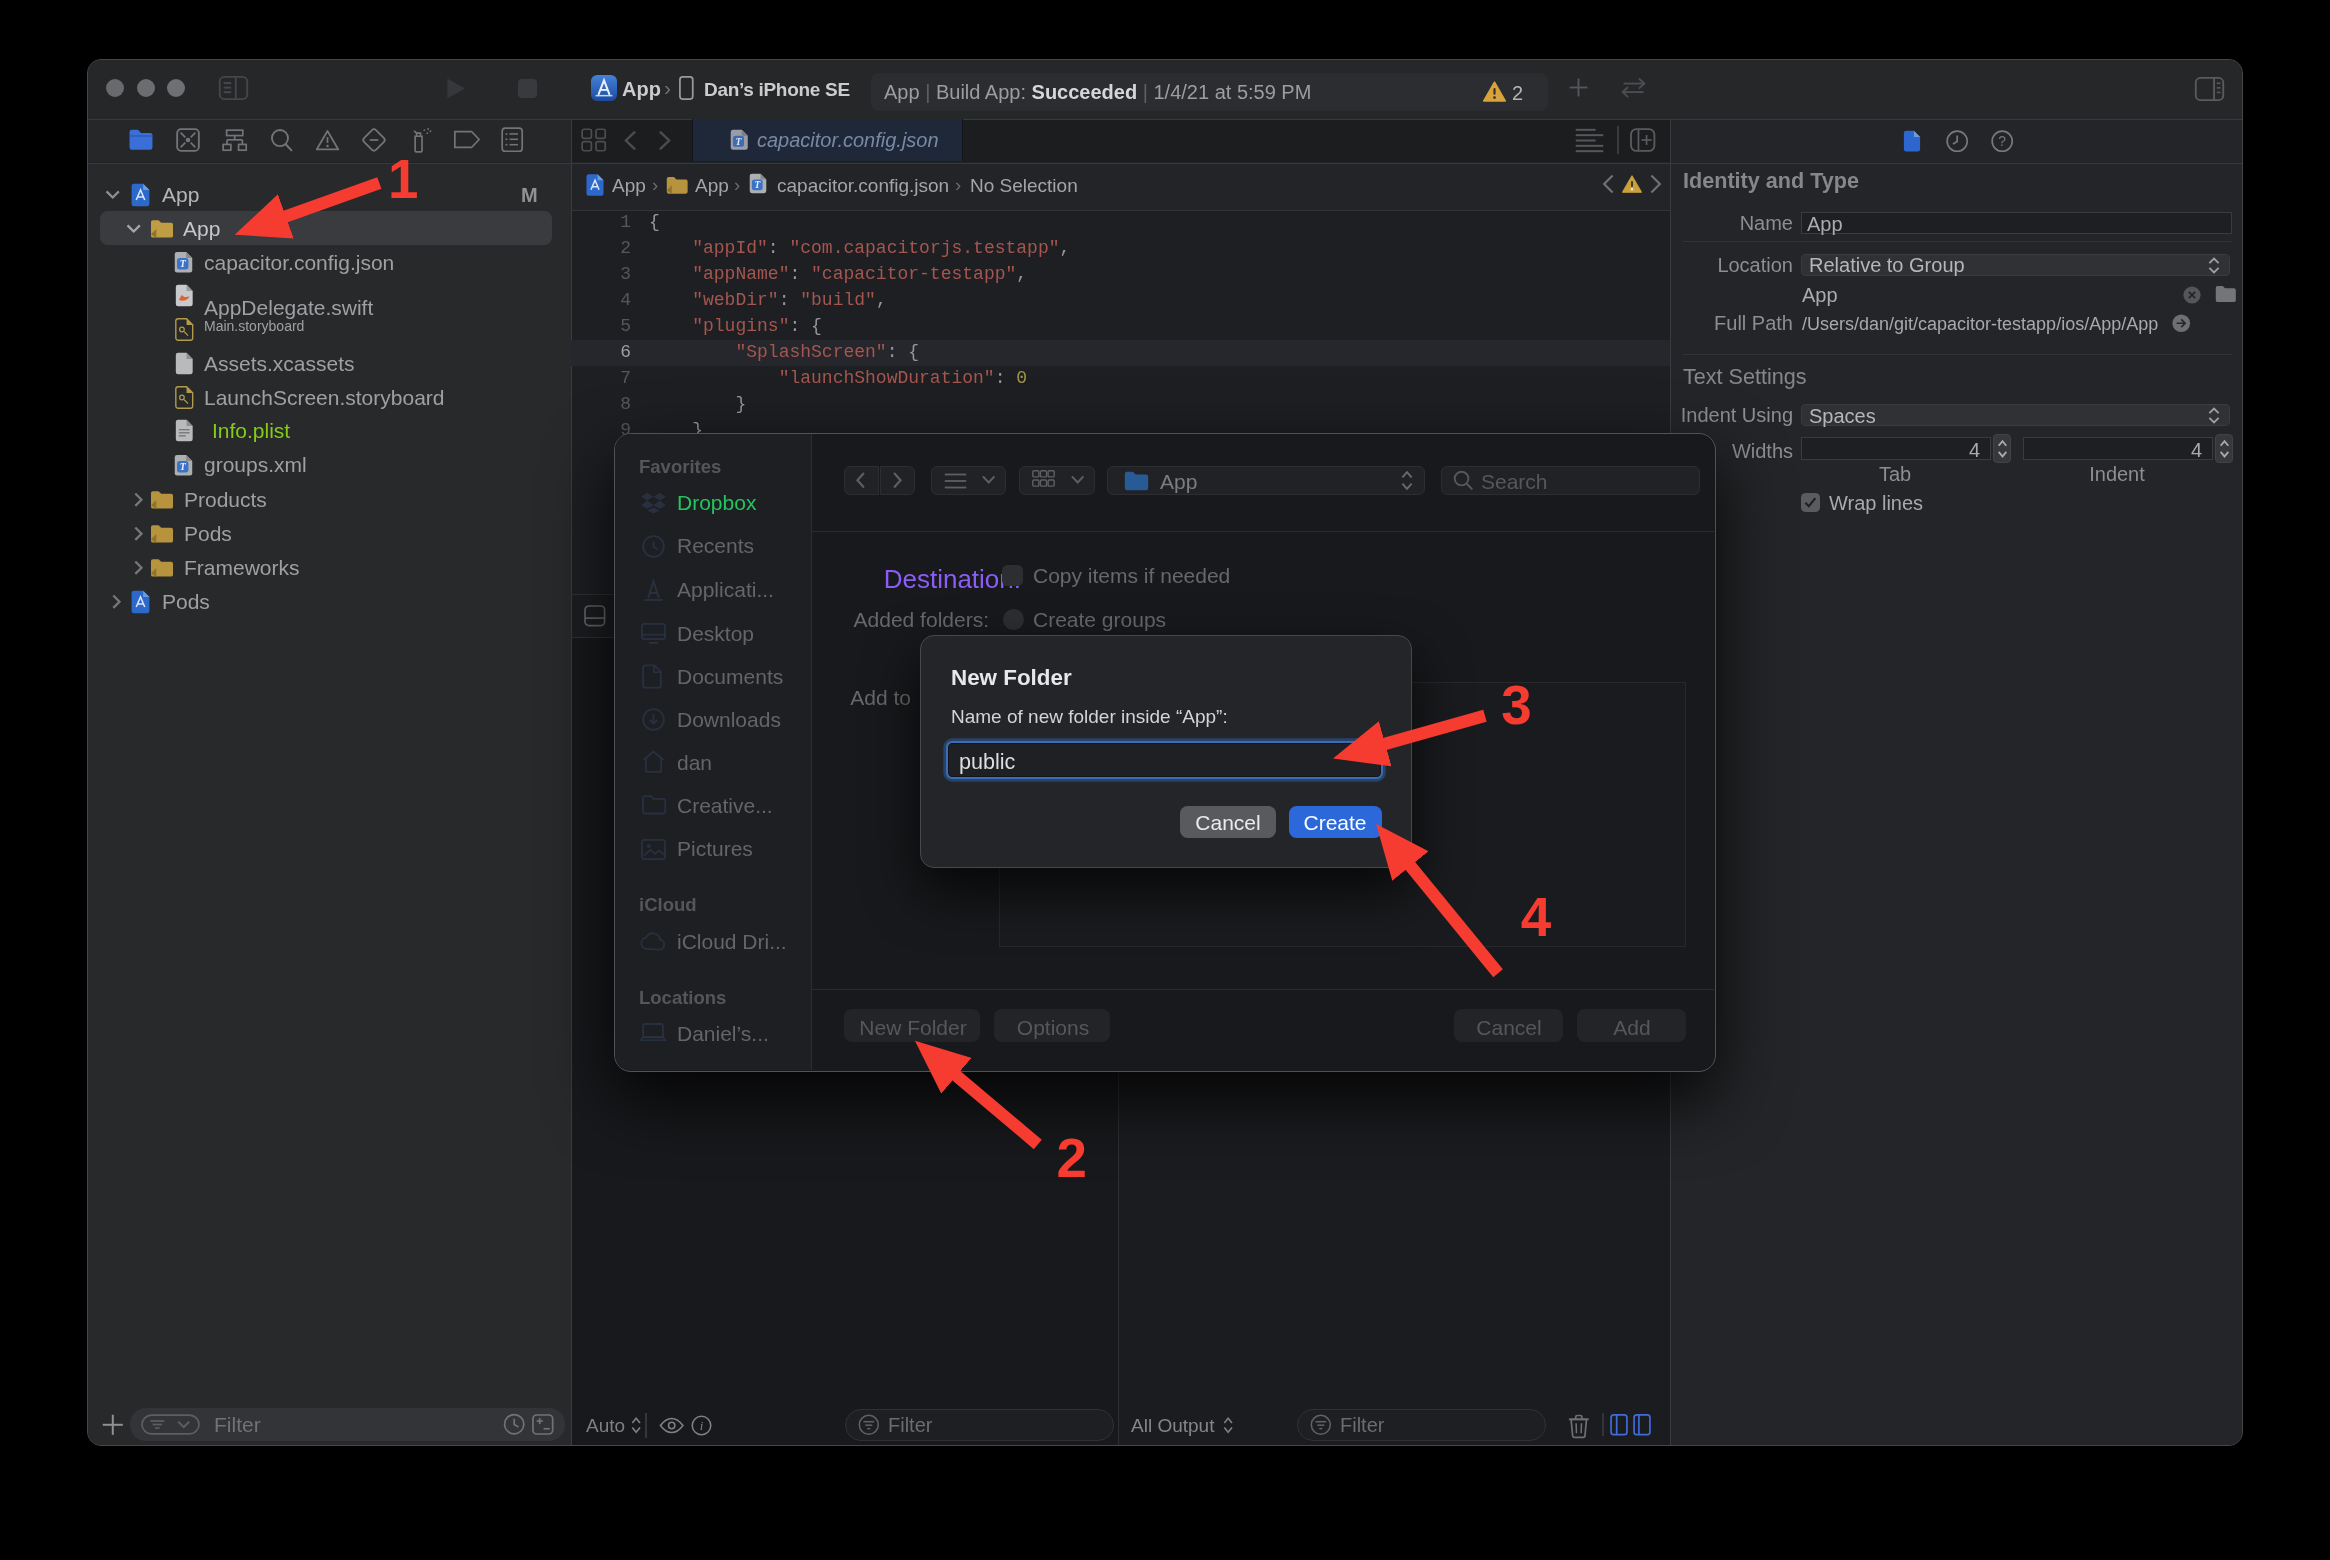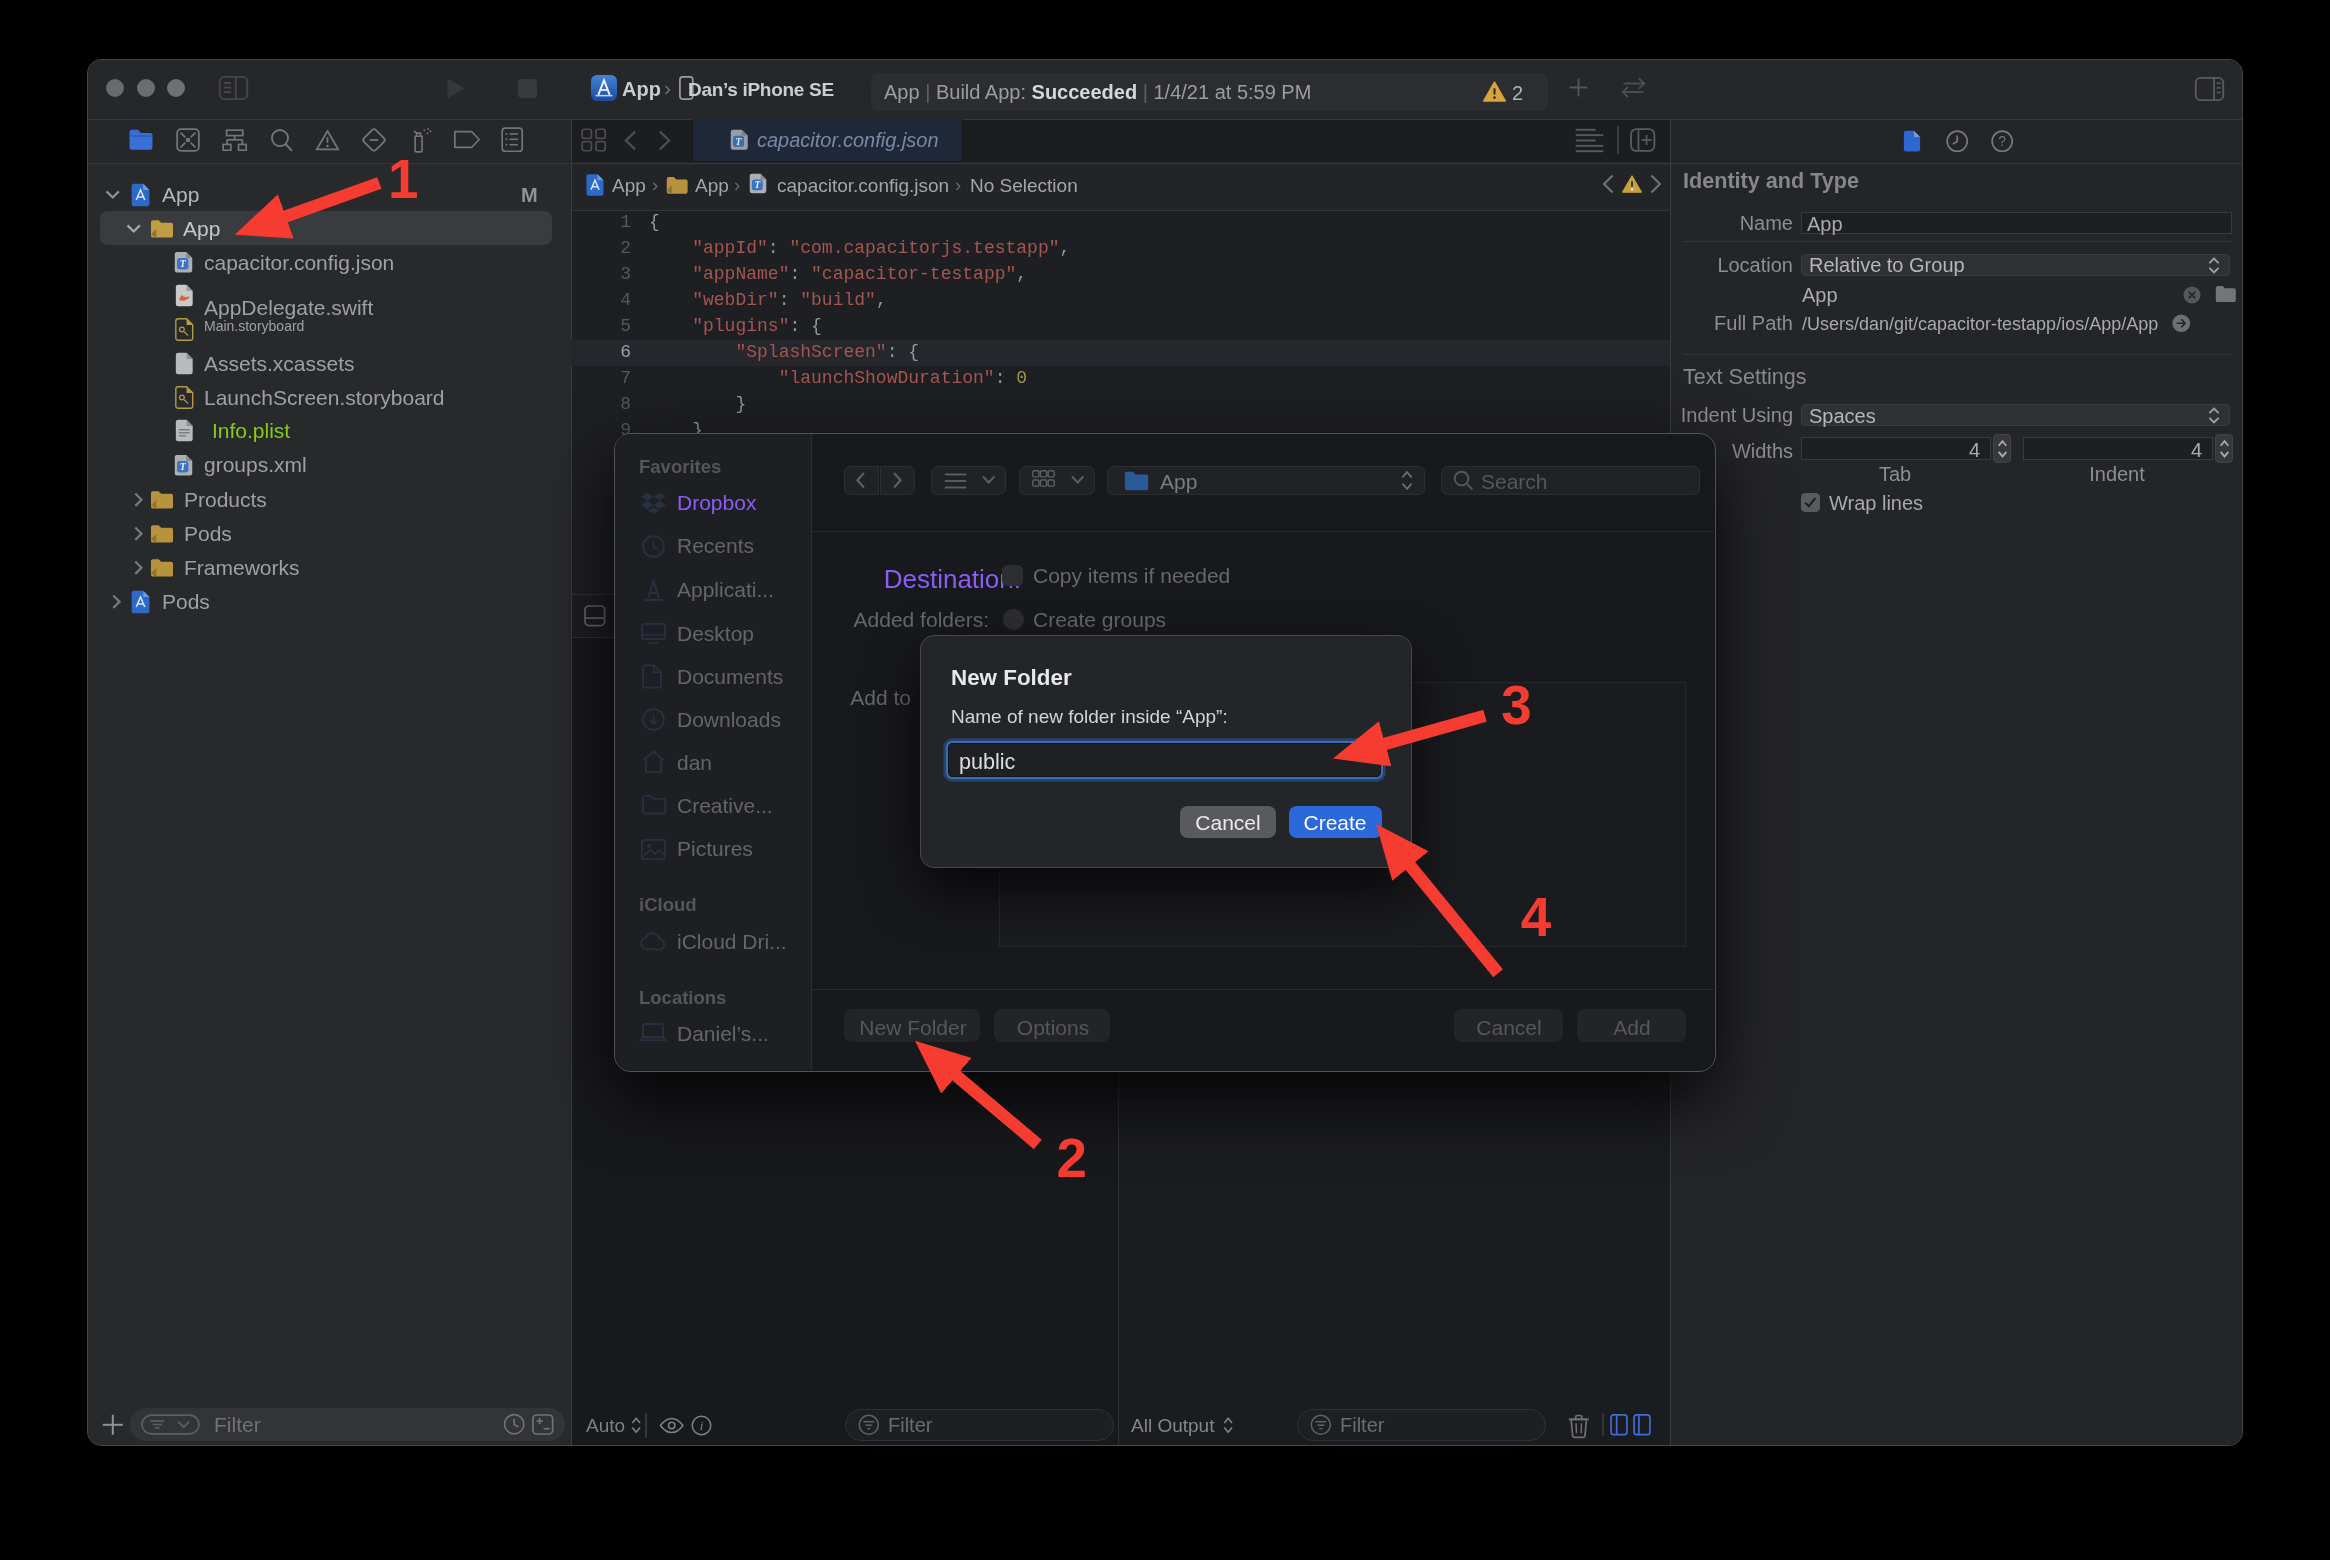--- a/index.html
+++ b/index.html
@@ -57,21 +57,21 @@
 <svg style="left:591px;top:75px;" width="26" height="26" viewBox="0 0 34 34">
  <path d="M10 25 L17 7 L24 25" fill="none" stroke="#e8f0fb" stroke-width="2.6" stroke-linecap="round"></path>
  <line x1="12.5" y1="19.5" x2="21.5" y2="19.5" stroke="#e8f0fb" stroke-width="2.4"></line>
  <line x1="6" y1="27" x2="28" y2="27" stroke="#bcd6f5" stroke-width="2"></line>
 </svg>
 <div class="txt" style="left:622px;top:78px;font-size:20px;font-weight:600;color:#cbccce;">App</div>
 <div class="txt" style="left:664px;top:76px;font-size:21px;color:#737477;">›</div>
 <svg style="left:679px;top:76px;" width="14.7" height="24" viewBox="0 0 19 31">
  <rect x="1.2" y="1.2" width="16.6" height="28.6" rx="3.5" fill="none" stroke="#9b9c9e" stroke-width="2.2"></rect>
 </svg>
-<div class="txt" style="left:688px;top:79px;font-size:19px;font-weight:600;color:#cbccce;letter-spacing:-0.3px;">Dan’s iPhone SE</div>
+<div class="txt" style="left:704px;top:79px;font-size:19px;font-weight:600;color:#cbccce;letter-spacing:-0.3px;">Dan’s iPhone SE</div>
 
 <div class="ab" style="left:871px;top:73px;width:677px;height:38px;border-radius:7.7px;background:#2c2d30;"></div>
 <div class="txt" style="left:884px;top:81px;font-size:20px;color:#9c9da0;">App <span style="color:#5f6063;">|</span> Build App: <b style="color:#d6d7d9;font-weight:700;">Succeeded</b> <span style="color:#5f6063;">|</span> 1/4/21 at 5:59 PM</div>
 <svg style="left:1483px;top:81px;" width="23" height="21.6" viewBox="0 0 30 28">
  <path d="M15 1.5 L29 26 L1 26 Z" fill="#d9a33c" stroke="#d9a33c" stroke-width="2" stroke-linejoin="round"></path>
  <rect x="13.6" y="9" width="2.8" height="9" rx="1.4" fill="#343127"></rect>
  <circle cx="15" cy="21.5" r="1.8" fill="#343127"></circle>
 </svg>
 <div class="txt" style="left:1512px;top:82px;font-size:20px;color:#b3b4b6;">2</div>
 <svg style="left:1568px;top:77px;" width="21" height="21" viewBox="0 0 27 27">
@@ -492,21 +492,21 @@
 <div class="txt" style="left:1829px;top:492px;font-size:20px;color:#a8a9ab;text-align:right;">Wrap lines</div>
 
 <div class="ab" style="left:614px;top:433px;width:1102px;height:639px;border-radius:17px;background:#18191c;border:1.5px solid #515255;box-shadow:0 27px 69px rgba(0,0,0,.85);"></div>
 <div class="ab" style="left:615px;top:434px;width:196px;height:636px;border-radius:15.4px 0 0 15.4px;background:#1e1f22;"></div>
 <div class="ab" style="left:811px;top:434px;width:0.8px;height:636px;background:#2c2d30;"></div>
 
 <div class="txt" style="left:639px;top:456px;font-size:18.5px;font-weight:700;color:#55565a;">Favorites</div>
 <svg style="left:641px;top:492px;" width="25" height="22.4" viewBox="0 0 32 29">
  <path d="M16 6 L8 1 L0 6 L8 11 Z M16 6 L24 1 L32 6 L24 11 Z M16 17 L8 11 L0 17 L8 22 Z M16 17 L24 11 L32 17 L24 22 Z M8 24 L16 28 L24 24 L16 20 Z" fill="#2a3448" opacity="0.8"></path>
 </svg>
-<div class="txt" style="left:677px;top:491px;font-size:21px;color:#8b5cf6;">Dropbox</div>
+<div class="txt" style="left:677px;top:491px;font-size:21px;color:#22c55e;">Dropbox</div>
 <svg style="left:642px;top:535px;" width="23" height="23" viewBox="0 0 30 30">
  <circle cx="15" cy="15" r="13.5" fill="none" stroke="#2a3448" opacity="0.8" stroke-width="2.4"></circle>
  <path d="M15 8 V15.5 l5.5 3" fill="none" stroke="#2a3448" opacity="0.8" stroke-width="2.4"></path>
 </svg>
 <div class="txt" style="left:677px;top:534px;font-size:21px;color:#646569;">Recents</div>
 <svg style="left:642px;top:578px;" width="23" height="24" viewBox="0 0 30 31">
  <path d="M8 26 L15 4 L22 26 M10.5 19.5 h9" fill="none" stroke="#2a3448" opacity="0.8" stroke-width="2.6"></path>
  <path d="M3 28.5 h24" stroke="#2a3448" opacity="0.8" stroke-width="2.6"></path>
 </svg>
 <div class="txt" style="left:677px;top:578px;font-size:21px;color:#646569;">Applicati...</div>

